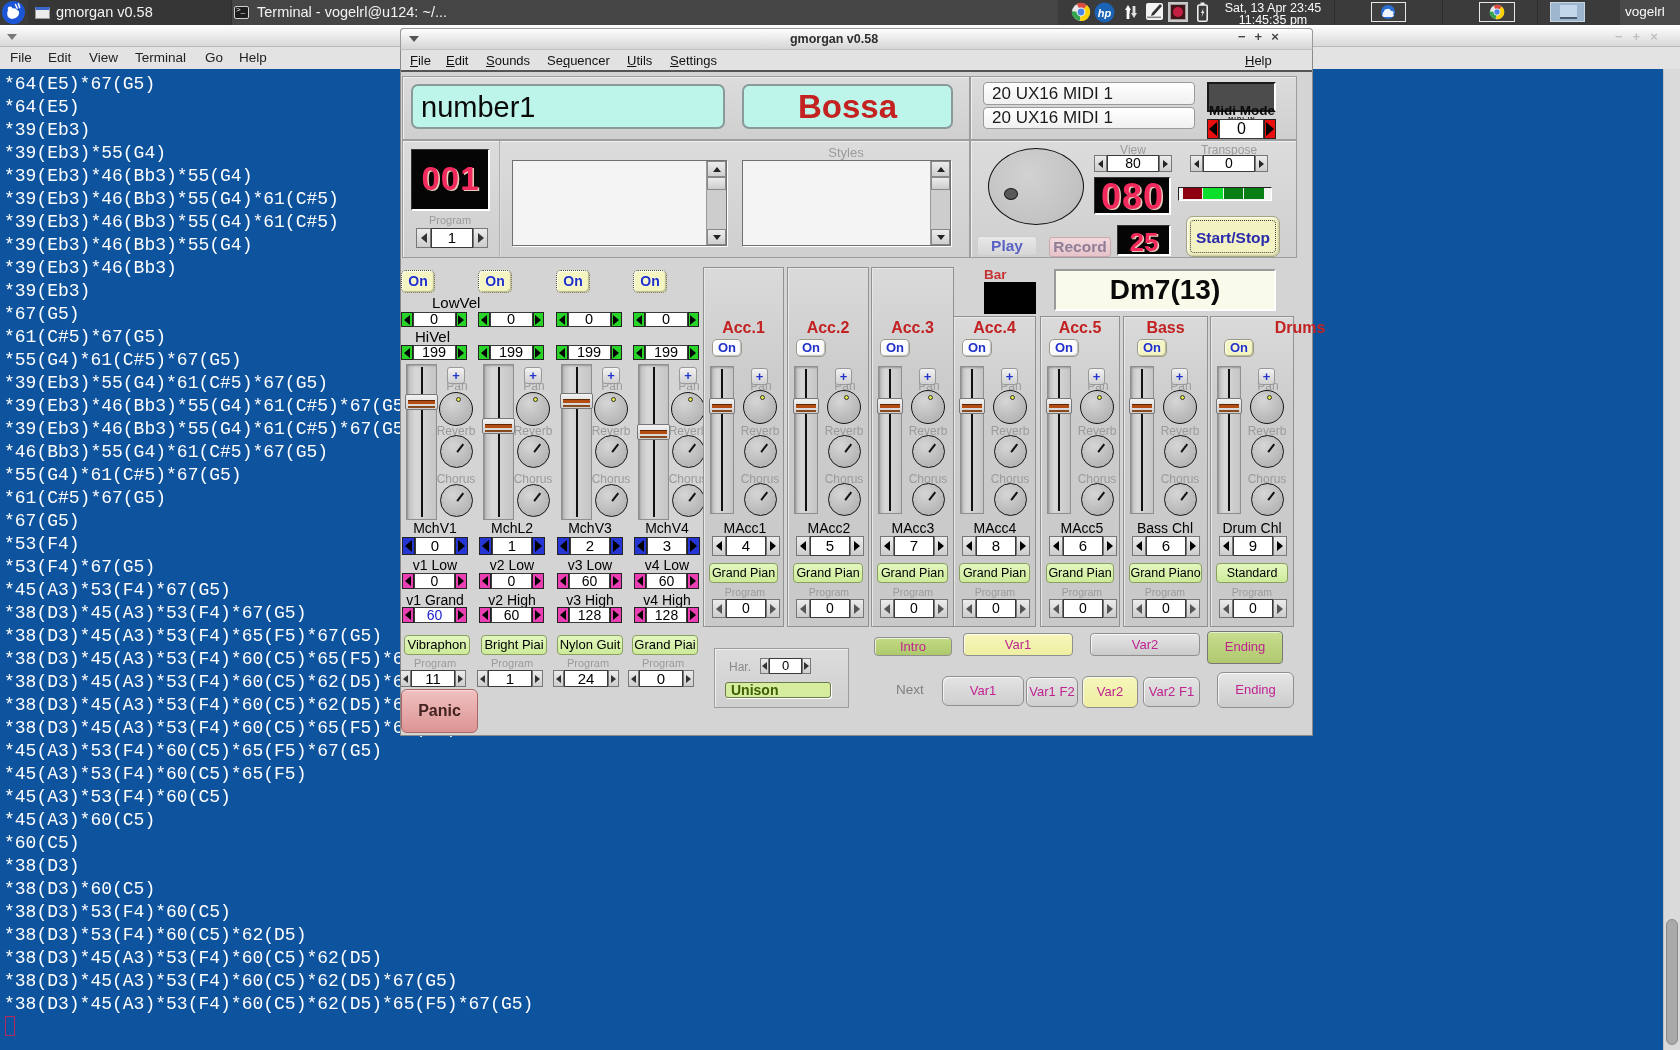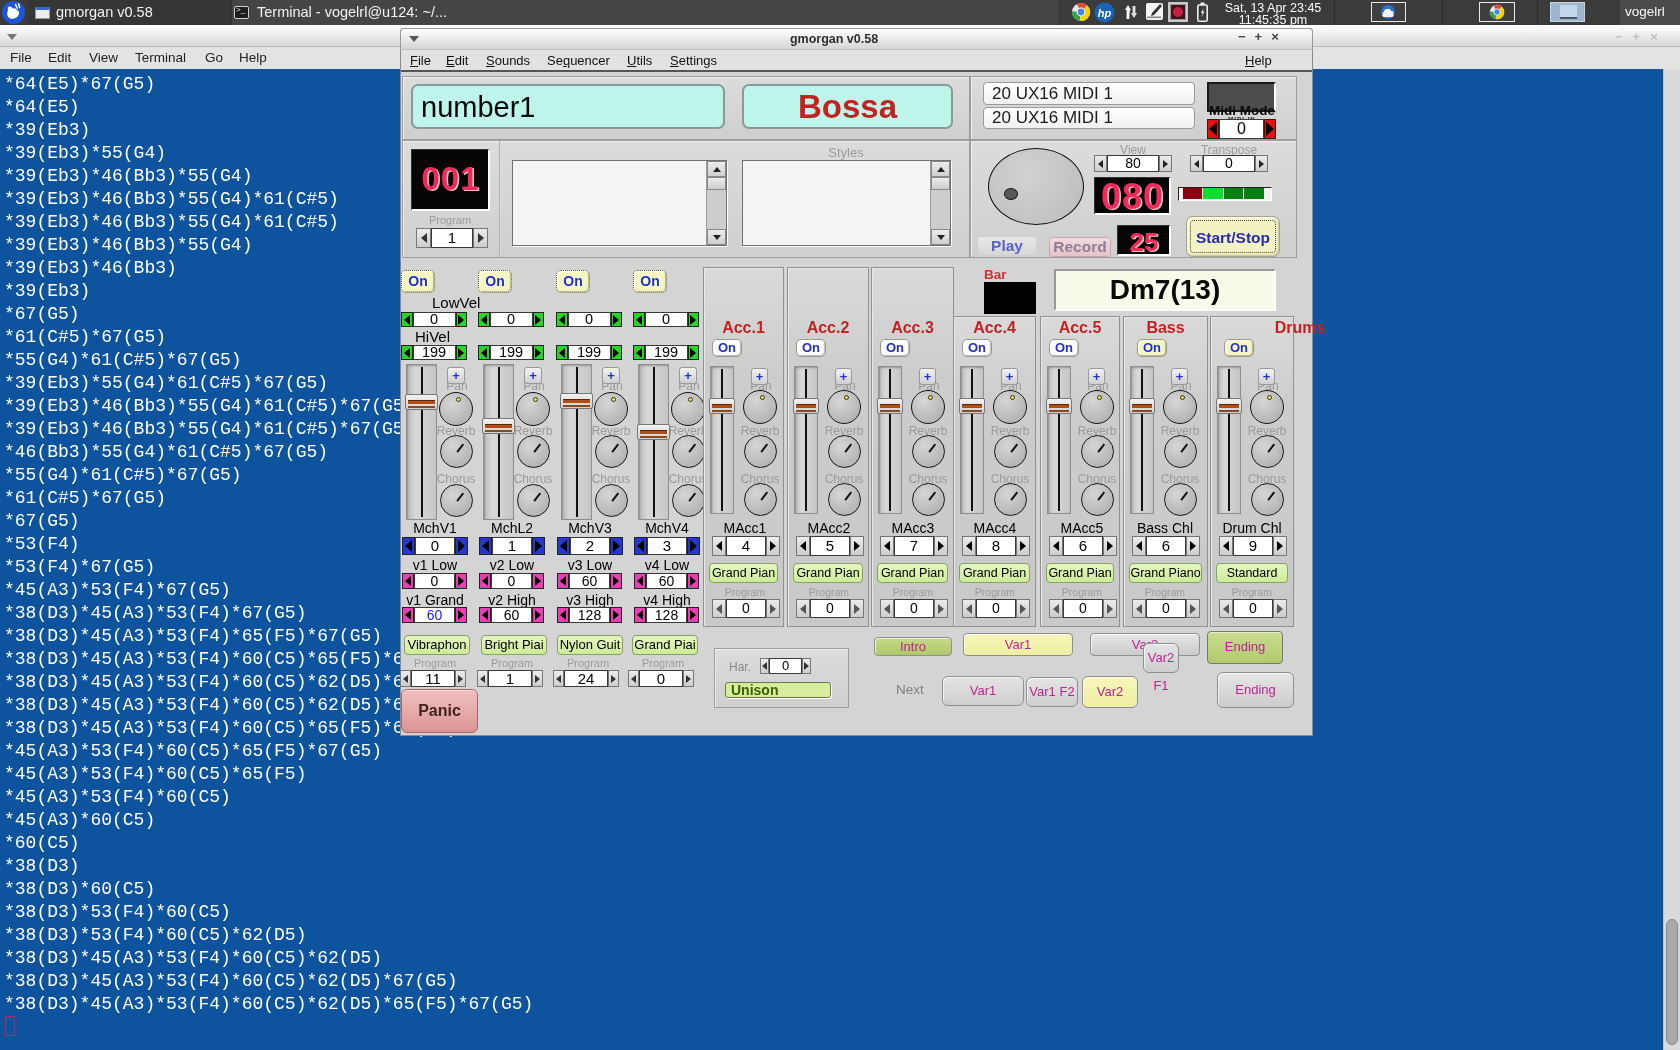--- a/index.html
+++ b/index.html
@@ -831,21 +831,21 @@
     </div>
     <div style="position: absolute; left: 725px; top: 682px; width: 106px; height: 16px; background: rgb(214, 236, 158); border: 1px solid rgb(106, 122, 74); border-radius: 3px; box-shadow: rgb(255, 255, 255) 1px 1px 0px; font-size: 14px; font-weight: bold; color: rgb(60, 96, 0); padding-left: 5px; line-height: 14px;">Unison</div>
     <div class="varbtn" style="position: absolute; left: 874px; top: 637px; width: 78px; height: 19px; background: linear-gradient(rgb(195, 218, 133), rgb(174, 201, 108)); line-height: 17px;">Intro</div>
     <div class="varbtn" style="position: absolute; left: 963px; top: 633px; width: 110px; height: 23px; background: linear-gradient(rgb(246, 246, 187), rgb(238, 238, 162)); line-height: 21px;">Var1</div>
     <div class="varbtn" style="position: absolute; left: 1090px; top: 633px; width: 110px; height: 23px; background: linear-gradient(rgb(230, 230, 230), rgb(203, 203, 203)); line-height: 21px;">Var2</div>
     <div class="varbtn" style="position: absolute; left: 1207px; top: 631px; width: 76px; height: 33px; background: linear-gradient(rgb(201, 221, 143), rgb(176, 201, 110)); border: 1px solid rgb(119, 119, 119); box-shadow: rgb(232, 240, 200) 0px 1px 0px inset; line-height: 30px;">Ending</div>
     <div style="position: absolute; left: 896px; top: 682px; width: 50px; font-size: 13.5px; color: rgb(128, 128, 128);">Next</div>
     <div class="varbtn" style="position: absolute; left: 942px; top: 676px; width: 82px; height: 30px; background: linear-gradient(rgb(228, 228, 228), rgb(206, 206, 206)); border-radius: 6px; line-height: 28px;">Var1</div>
     <div class="varbtn" style="position: absolute; left: 1026px; top: 677px; width: 52px; height: 30px; background: linear-gradient(rgb(228, 228, 228), rgb(206, 206, 206)); border-radius: 6px; line-height: 28px;">Var1 F2</div>
     <div class="varbtn" style="position: absolute; left: 1082px; top: 676px; width: 56px; height: 32px; background: linear-gradient(rgb(246, 246, 187), rgb(238, 238, 162)); border-radius: 6px; line-height: 30px;">Var2</div>
-    <div class="varbtn" style="position: absolute; left: 1143px; top: 643px; width: 36px; height: 30px; background: linear-gradient(rgb(228, 228, 228), rgb(206, 206, 206)); border-radius: 6px; line-height: 28px;">Var2 F1</div>
+    <div class="varbtn" style="position: absolute; left: 1143px; top: 677px; width: 57px; height: 30px; background: linear-gradient(rgb(228, 228, 228), rgb(206, 206, 206)); border-radius: 6px; line-height: 28px;">Var2 F1</div>
     <div class="varbtn" style="position: absolute; left: 1217px; top: 672px; width: 77px; height: 36px; background: linear-gradient(rgb(230, 230, 230), rgb(204, 204, 204)); border-radius: 6px; line-height: 34px;">Ending</div>
   </div>
 <div id="gmtitle" class="a"></div>
 <div class="a" style="left:409px;top:36px;width:0;height:0;border-left:5px solid transparent;border-right:5px solid transparent;border-top:6px solid #555"></div>
 <div class="a" style="left:774px;top:32px;width:120px;text-align:center;font-size:12.5px;font-weight:bold;color:#2e2e2e">gmorgan v0.58</div>
 <div class="a" style="left:1238px;top:29px;width:70px;height:14px;color:#444;font-size:13px;letter-spacing:9px;font-weight:bold">−+×</div>
 <div id="gmmenu" class="a">
 <span style="left:9px"><u>F</u>ile</span>
     <span style="left:45px"><u>E</u>dit</span>
     <span style="left:85px"><u>S</u>ounds</span>

